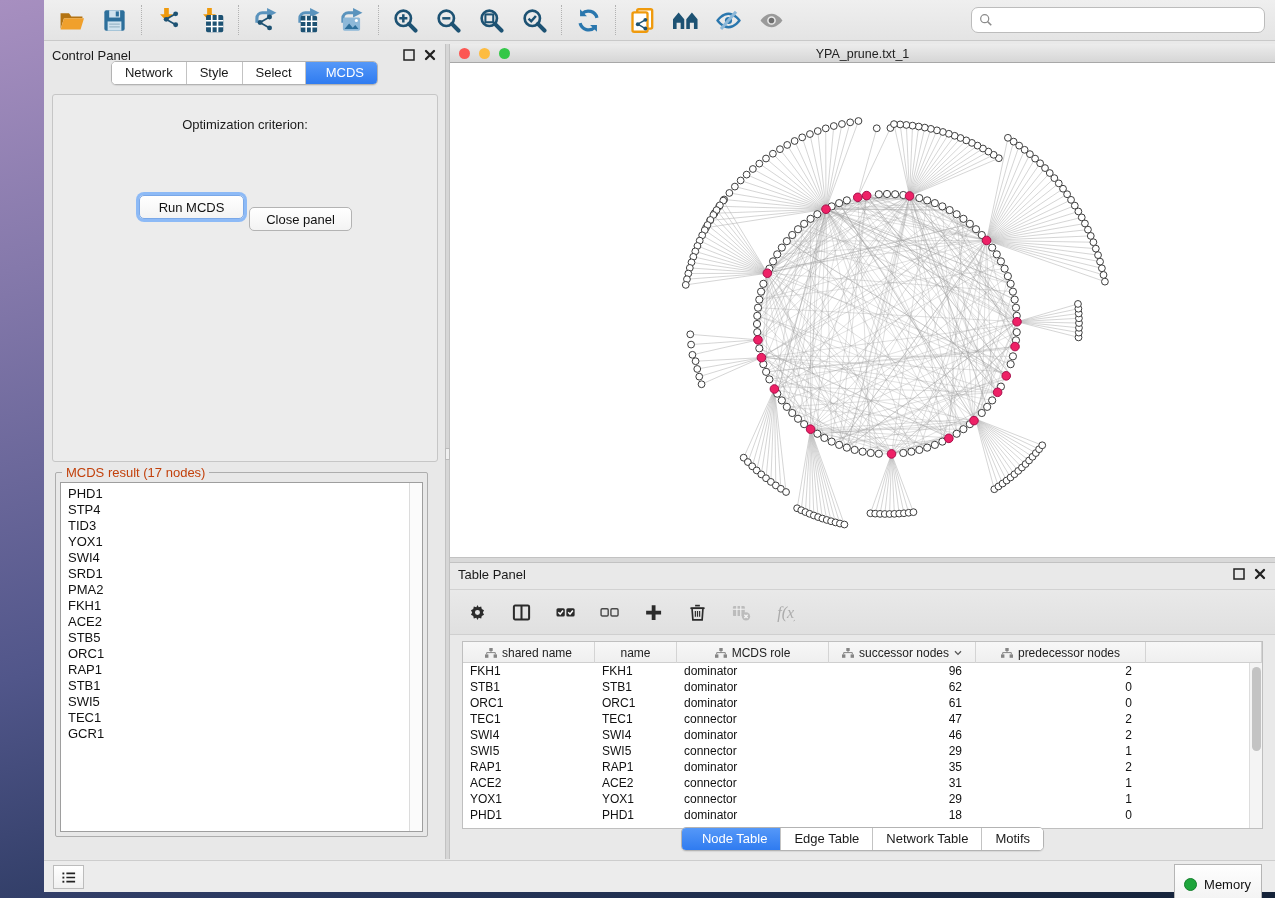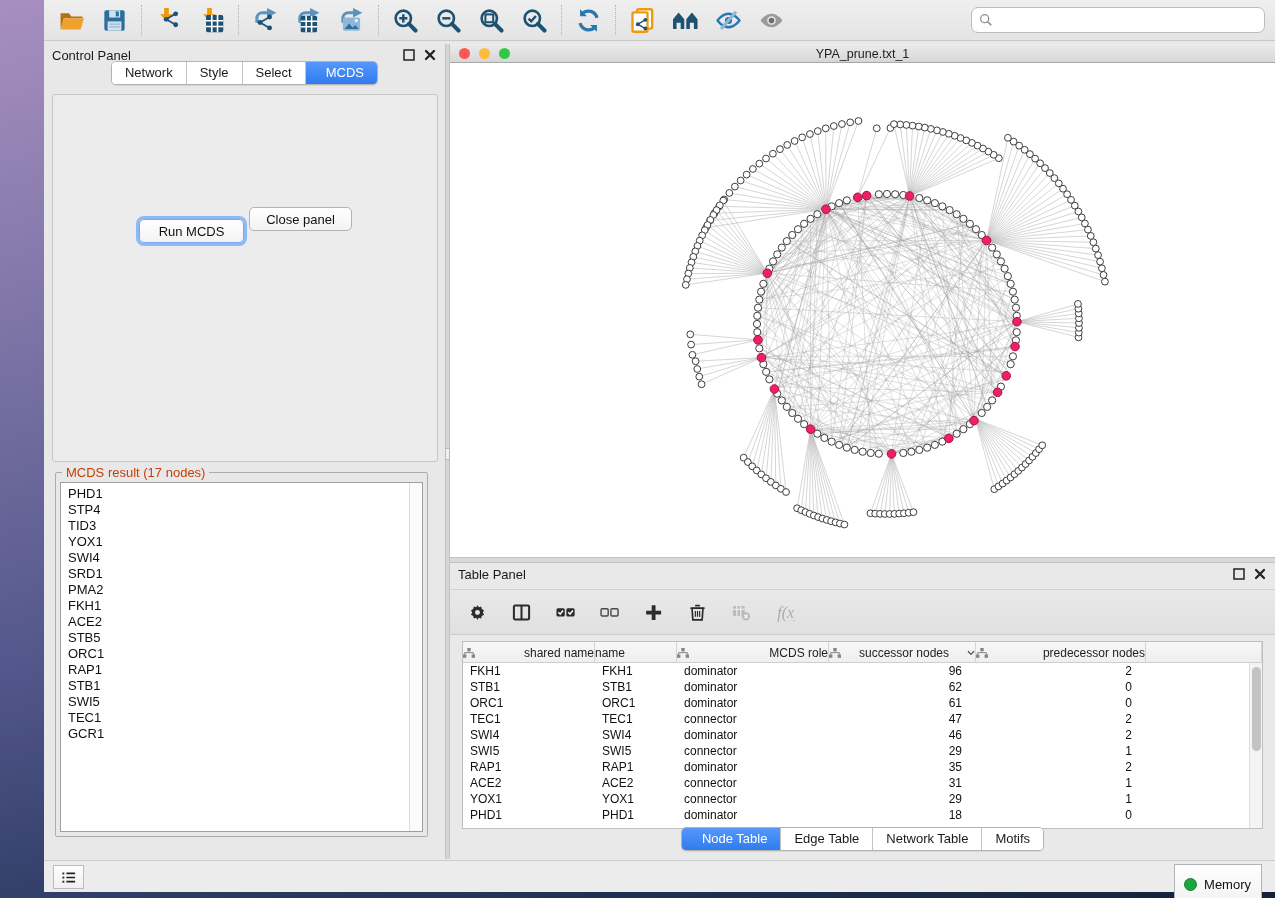--- a/index.html
+++ b/index.html
@@ -57,21 +57,21 @@
     position:absolute; right:0; top:-1px; width:22px; height:24px;
     background:linear-gradient(#5b9cf8,#2d79f0); border-radius:0 5px 5px 0;
     display:flex; flex-direction:column; align-items:center; justify-content:center; gap:2px;
   }
   .chev { width:8px; height:5px; }
   .mac-btn {
     position:absolute; height:24px; background:linear-gradient(#ffffff,#f3f3f3);
     border:1px solid #b3b3b3; border-radius:5px; font-size:13px; color:#111;
     font-family:"Liberation Sans",sans-serif; text-align:center;
   }
-  #run-btn { left:86px; top:124px; width:105px; box-shadow:0 0 0 3px rgba(110,170,250,.75); border-color:#7aa8e8; }
+  #run-btn { left:86px; top:100px; width:105px; box-shadow:0 0 0 3px rgba(110,170,250,.75); border-color:#7aa8e8; }
   #close-btn { left:196px; top:112px; width:103px; }
 
   #mcds-fieldset {
     position:absolute; left:11px; right:17px; top:421px; height:372px;
     border:1px solid #adadad; border-radius:2px;
   }
   #mcds-fieldset legend { margin-left:6px; padding:0 4px; font-size:13px; color:#c2410c; }
   #mcds-list {
     position:absolute; left:4px; right:4px; top:2px; bottom:4px;
     background:#fff; border:1px solid #9e9e9e; overflow:hidden;
@@ -101,21 +101,21 @@
     position:absolute; left:0; top:26px; right:0; height:46px;
     background:linear-gradient(#e9e9e9,#e0e0e0); border-top:1px solid #d2d2d2; border-bottom:1px solid #cfcfcf;
     display:flex; align-items:center; padding-left:16px; gap:22px;
   }
   .tp-icon { width:22px; height:22px; display:flex; align-items:center; justify-content:center; background:none; border:none; }
   .tp-icon svg { width:19px; height:19px; }
 
   #node-table { position:absolute; left:12px; right:12px; top:78px; height:188px; background:#fff; border:1px solid #bfbfbf; overflow:hidden; }
   .tr { display:grid; grid-template-columns:132px 82px 152px 147px 170px 1fr; }
   #table-head { background:linear-gradient(#f7f7f7,#efefef); border-bottom:1px solid #cfcfcf; height:21px; }
-  .th { display:flex; align-items:center; justify-content:space-between; gap:5px; font-size:12px; color:#222; border-right:1px solid #d4d4d4; height:21px; }
+  .th { display:flex; align-items:center; justify-content:center; gap:5px; font-size:12px; color:#222; border-right:1px solid #d4d4d4; height:21px; }
   .th svg.tree { width:12px; height:10px; }
   .th svg.sort { width:8px; height:6px; }
   .row { height:16px; }
   .td { font-size:12px; color:#111; line-height:16px; white-space:nowrap; overflow:hidden; }
   .td.l { text-align:left; padding-left:7px; }
   .td.r { text-align:right; padding-right:14px; }
   #table-scroll { position:absolute; right:0; top:21px; bottom:0; width:13px; background:#f4f4f4; border-left:1px solid #ddd; }
   #table-thumb { position:absolute; left:1.5px; top:4px; width:9px; height:84px; border-radius:5px; background:#c3c3c3; }
 
   #tp-tabs { position:absolute; left:0; right:0; bottom:8px; text-align:center; }
@@ -313,20 +313,21 @@
     <div id="cp-tabs">
       <span class="seg-tabs" id="cp-tabs-inner">
           <button class="seg-tab">Network</button>
           <button class="seg-tab">Style</button>
           <button class="seg-tab">Select</button>
           <button class="seg-tab active">MCDS</button>
         </span>
     </div>
 
     <div id="options-panel">
+      <div id="opt-label">Optimization criterion:</div>
       <button class="mac-btn" id="run-btn">Run MCDS</button>
       <button class="mac-btn" id="close-btn">Close panel</button>
     </div>
 
     <fieldset id="mcds-fieldset">
       <legend>MCDS result (17 nodes)</legend>
       <div id="mcds-list">
         <div id="mcds-items">
             <div class="mcds-item">PHD1</div>
             <div class="mcds-item">STP4</div>

